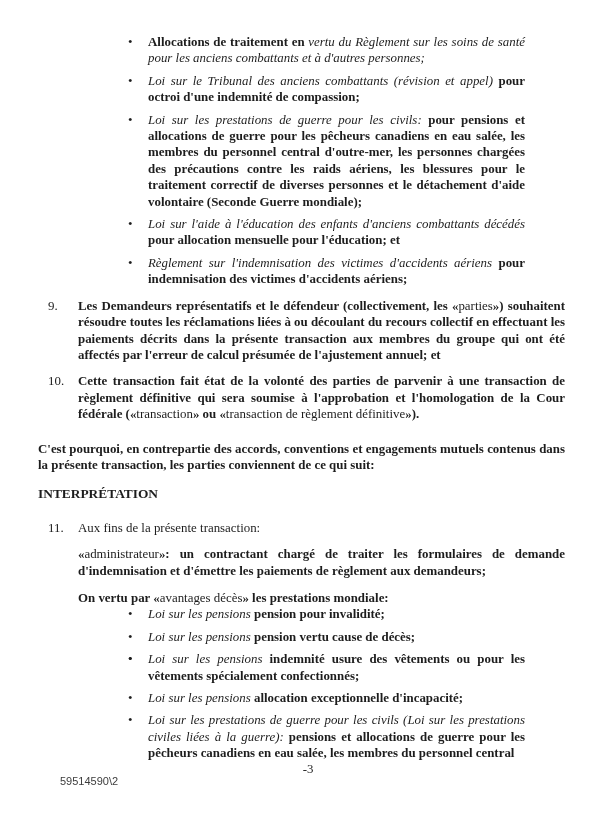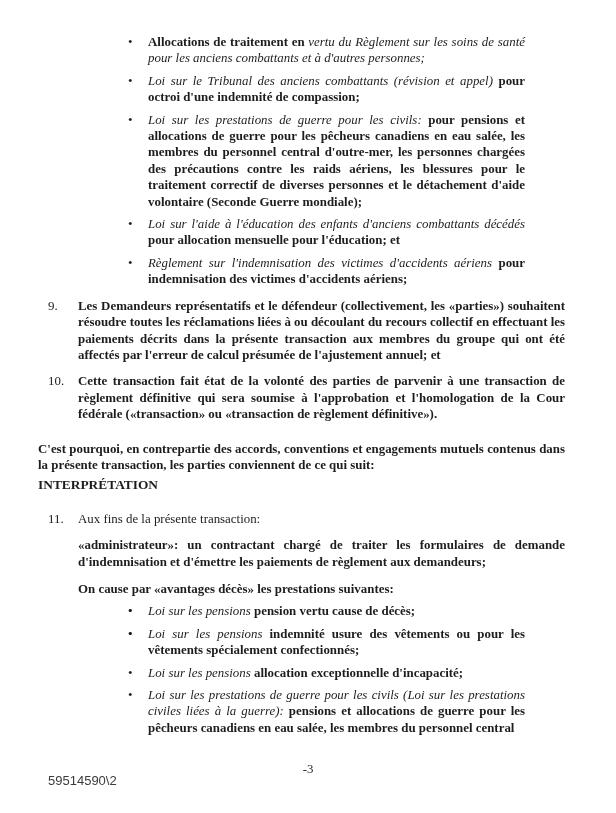--- a/index.html
+++ b/index.html
@@ -9,21 +9,21 @@
     background:#ffffff;
     overflow:hidden;
     font-family:"Liberation Serif","DejaVu Serif",serif;
     font-size:12.9px;line-height:16.4px;
     color:#1d1d1d;
     box-sizing:border-box;
     padding-top:34px;
   }
   .seg-normal{font-style:normal;font-weight:bold;}
   .seg-italic{font-style:italic;}
-  .seg-bold{font-weight:bold;margin-top:20px;}
+  .seg-bold{font-weight:normal;margin-top:20px;}
 
   ul.bullet-list{list-style:none;margin:0;padding:0;}
   ul.bullet-list li{
     position:relative;
     margin-left:148px;
     width:377px;
     text-align:justify;
     margin-bottom:6px;
   }
   ul.bullet-list li:last-child{margin-bottom:0;}
@@ -56,36 +56,36 @@
   }
   .definition-para{
     margin-left:78px;
     width:487px;
     text-align:justify;
   }
 
   .mt-p9{margin-top:10px;}
   .mt-p10{margin-top:10px;}
   .mt-recital{margin-top:18px;}
-  .mt-heading{margin-top:4px;}
+  .mt-heading{margin-top:13px;}
   .mt-p11{margin-top:17px;}
   .mt-def1{margin-top:10px;}
   .mt-def2{margin-top:11px;}
   .mt-bullets2{margin-top:8px;}
 
   .page-number{
     position:absolute;
     left:0;top:761px;width:616px;
     text-align:center;
   }
   .doc-ref{
     position:absolute;
-    left:48px;top:773px;
+    left:60px;top:773px;
     font-family:"Liberation Sans","DejaVu Sans",sans-serif;
-    font-size:13px;
+    font-size:11px;
     color:#3c3c3c;
   }
 </style>
 </head>
 <body>
 
 <div class="page">
 
   <ul class="bullet-list">
     <li>
@@ -124,25 +124,26 @@
 
   <div class="section-heading mt-heading">INTERPRÉTATION</div>
 
   <div class="numbered-para mt-p11">
     <span class="para-number">11.</span>
     <span>Aux fins de la présente transaction:</span>
   </div>
 
   <div class="definition-para mt-def1"><span class="seg-normal">«</span><span class="seg-bold">administrateur</span><span class="seg-normal">»: un contractant chargé de traiter les formulaires de demande d'indemnisation et d'émettre les paiements de règlement aux demandeurs;</span></div>
 
-  <div class="definition-para mt-def2"><span class="seg-normal">On cause par «</span><span class="seg-bold">avantages décès</span><span class="seg-normal">» les prestations suivantes:</span></div>
+  <div class="definition-para mt-def2"><span class="seg-normal">On vertu par «</span><span class="seg-bold">avantages décès</span><span class="seg-normal">» les prestations mondiale:</span></div>
 
   <ul class="bullet-list mt-bullets2">
     <li>
       <span class="bullet-marker">•</span>
+      <span><span class="seg-italic">Loi sur les pensions</span><span class="seg-normal"> pension pour invalidité;</span></span>
     </li>
     <li>
       <span class="bullet-marker">•</span>
       <span><span class="seg-italic">Loi sur les pensions</span><span class="seg-normal"> pension vertu cause de décès;</span></span>
     </li>
     <li>
       <span class="bullet-marker">•</span>
     </li>
     <li>
       <span class="bullet-marker">•</span>

